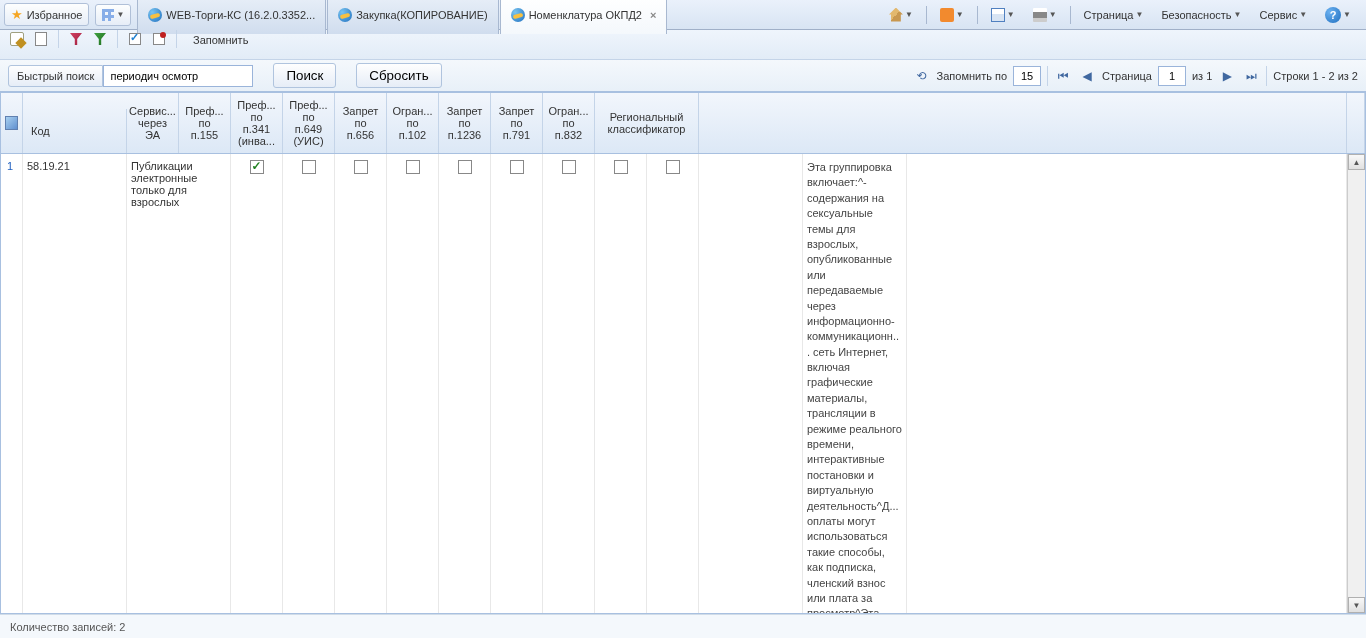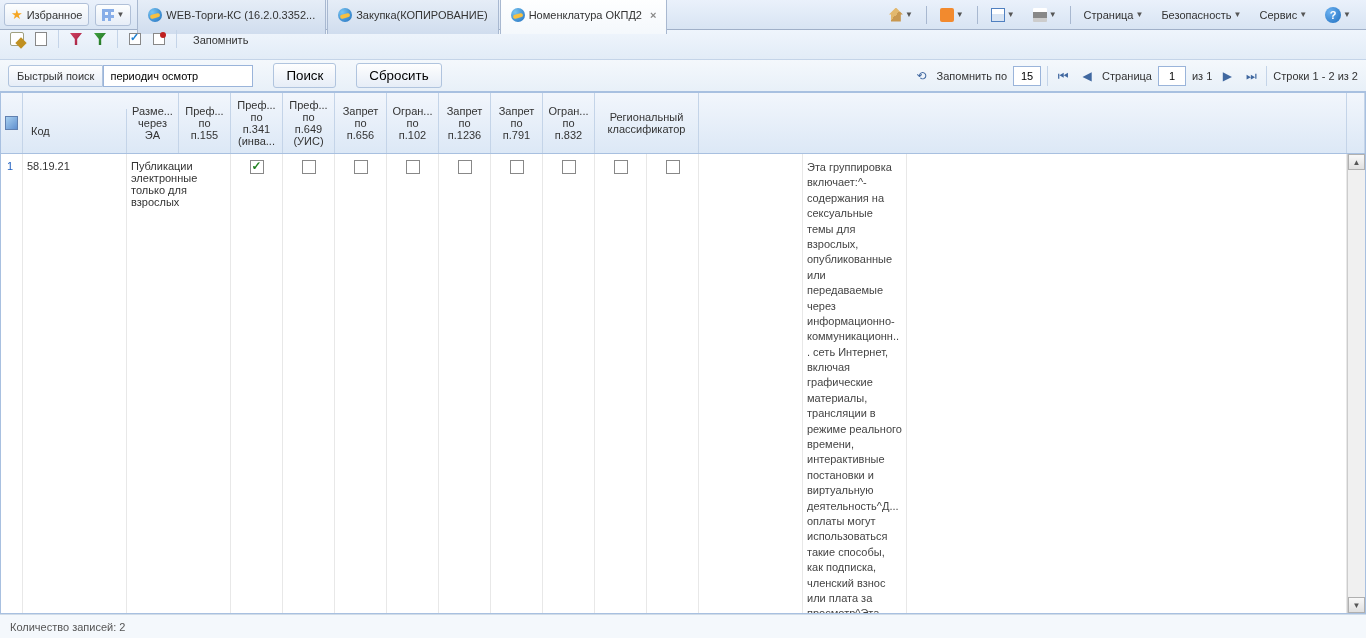--- a/index.html
+++ b/index.html
@@ -194,21 +194,21 @@
     <span>Строки 1 - 2 из 2</span>
   </div>
 </div>
 
 <div class="grid-wrap">
   <div class="grid-header">
     <div class="gh-cell col-idx">
         <span class="hdr-chk"></span>
       </div>
     <div class="gh-cell col-code left">Код</div>
-    <div class="gh-cell col-chk" style="white-space:pre-line;">Разме...
+    <div class="gh-cell col-chk" style="white-space:pre-line;">Сервис...
 через
 ЭА</div>
     <div class="gh-cell col-chk" style="white-space:pre-line;">Преф...
 по
 п.155</div>
     <div class="gh-cell col-chk" style="white-space:pre-line;">Преф...
 по
 п.341
 (инва...</div>
     <div class="gh-cell col-chk" style="white-space:pre-line;">Преф...

